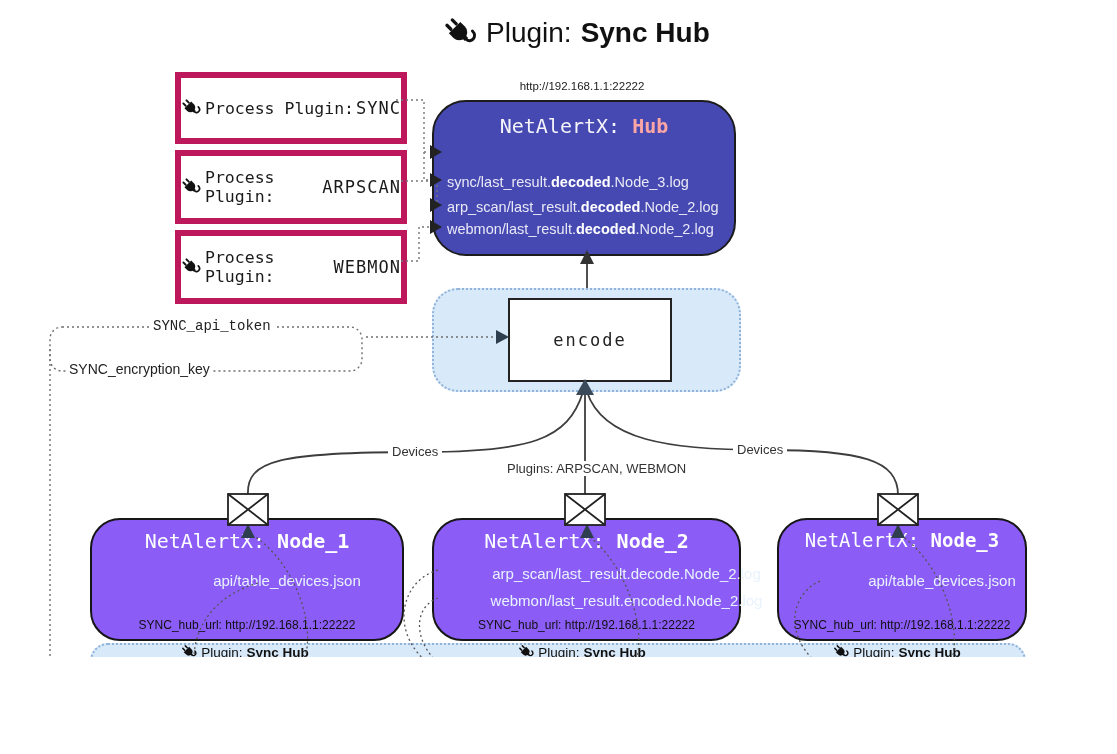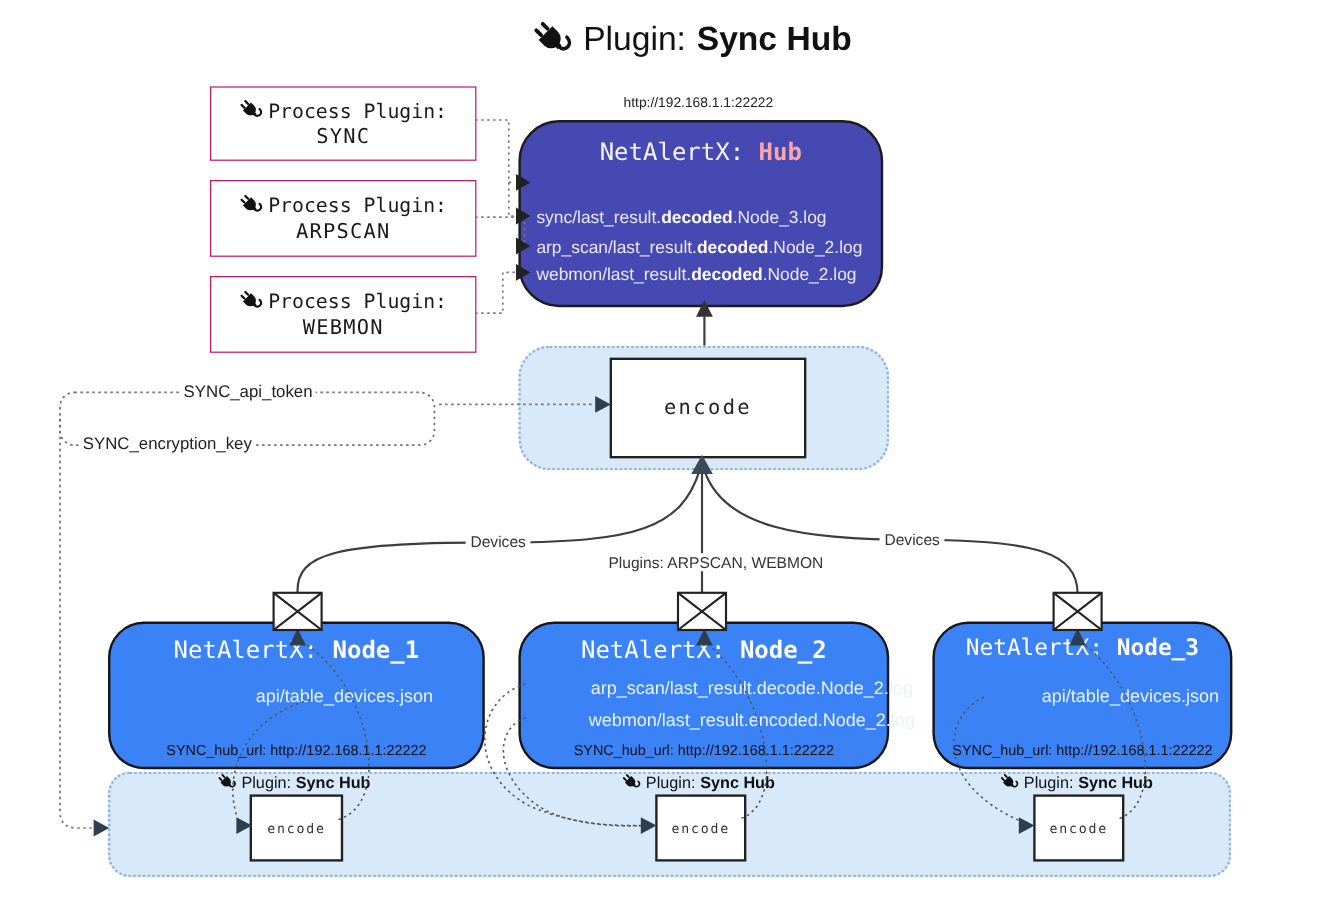--- a/index.html
+++ b/index.html
@@ -1,41 +1,41 @@
 <!DOCTYPE html>
 <html><head>
 <meta charset="utf-8">
 <style>
   html,body{margin:0;padding:0;background:#fff;}
-  #stage{position:relative;width:1117px;height:754px;background:#fff;overflow:hidden;
+  #stage{position:relative;width:1117px;height:657px;background:#fff;overflow:hidden;
          font-family:"Liberation Sans",sans-serif;color:#1a1a1a;}
   .abs{position:absolute;}
   .mono{font-family:"DejaVu Sans Mono",monospace;}
   
   .hdr{display:flex;align-items:center;gap:9px;font-size:28px;color:#111;}
   .hdr b{font-weight:700;}
   
-  .pbox{background:#fff;border:1px solid #be185d;display:flex;flex-direction:column;
+  .pbox{background:#fff;border:6px solid #be185d;display:flex;flex-direction:row;
         align-items:center;justify-content:center;gap:2px;}
   .pbox .l1{display:flex;align-items:center;gap:4px;font-size:16.5px;}
   .pbox .l2{font-size:17px;letter-spacing:1px;}
   
   .huburl{width:300px;text-align:center;font-size:11.5px;color:#222;}
   .hub{width:300px;height:152px;background:#4649b2;border:2px solid #1c1c1c;border-radius:34px;}
   .hubtitle{position:absolute;top:12px;left:0;width:100%;text-align:center;font-size:20px;color:#f4f4fa;}
   .hubtitle b{color:#fca5a5;}
   .hline{position:absolute;left:13px;font-size:14.5px;color:#e9e9f6;white-space:nowrap;}
   .hline b{color:#fff;}
   
   .panel{background:#d8e9fa;border:2px dotted #8fb3d9;}
   .wbox{background:#fff;border:2px solid #222;display:flex;align-items:center;justify-content:center;}
   .decodetxt{font-size:17px;letter-spacing:2px;color:#222;}
   .encodetxt{font-size:11px;letter-spacing:1.5px;color:#333;}
   
-  .node{background:#3b82f6;border:2px solid #161616;border-radius:30px;}
+  .node{background:#8b5cf6;border:2px solid #161616;border-radius:30px;}
   .ntitle{position:absolute;top:9px;left:0;width:100%;text-align:center;font-size:20px;color:#fbfdff;}
   .ntitle b{color:#fff;}
   .nline{position:absolute;left:0;width:100%;text-align:center;font-size:15px;color:#e8f3fd;white-space:nowrap;margin-left:40px;}
   .nurl{position:absolute;bottom:7px;left:0;width:100%;text-align:center;font-size:12px;color:#101010;}
   
   .linelabel{background:#fff;padding:0 4px;font-size:13px;color:#333;white-space:nowrap;}
   .toklabel{background:#fff;padding:0 3px;font-size:14px;color:#222;white-space:nowrap;}
   
   .ecap{display:flex;align-items:center;justify-content:center;gap:4px;width:180px;
         font-size:13.5px;color:#111;}
@@ -245,19 +245,19 @@
     <g stroke="#222" stroke-width="1.8" fill="#fff">
       <rect x="228" y="494" width="40" height="31"></rect>
       <path d="M228,494 L268,525 M268,494 L228,525" fill="none"></path>
       <rect x="565" y="494" width="40" height="31"></rect>
       <path d="M565,494 L605,525 M605,494 L565,525" fill="none"></path>
       <rect x="878" y="494" width="40" height="31"></rect>
       <path d="M878,494 L918,525 M918,494 L878,525" fill="none"></path>
     </g>
   </svg>
 
-  <div class="abs toklabel" style="left:150px;top:318px;">SYNC_api_token</div>
+  <div class="abs toklabel" style="left:150px;top:318px;font-family:Liberation Mono, monospace;">SYNC_api_token</div>
   <div class="abs toklabel" style="left:66px;top:361px;">SYNC_encryption_key</div>
   <div class="abs linelabel" style="left:388px;top:444px;">Devices</div>
   <div class="abs linelabel" style="left:733px;top:442px;">Devices</div>
   <div class="abs linelabel" style="left:503px;top:461px;">Plugins: ARPSCAN, WEBMON</div>
 
 </div>
 
 </body></html>

